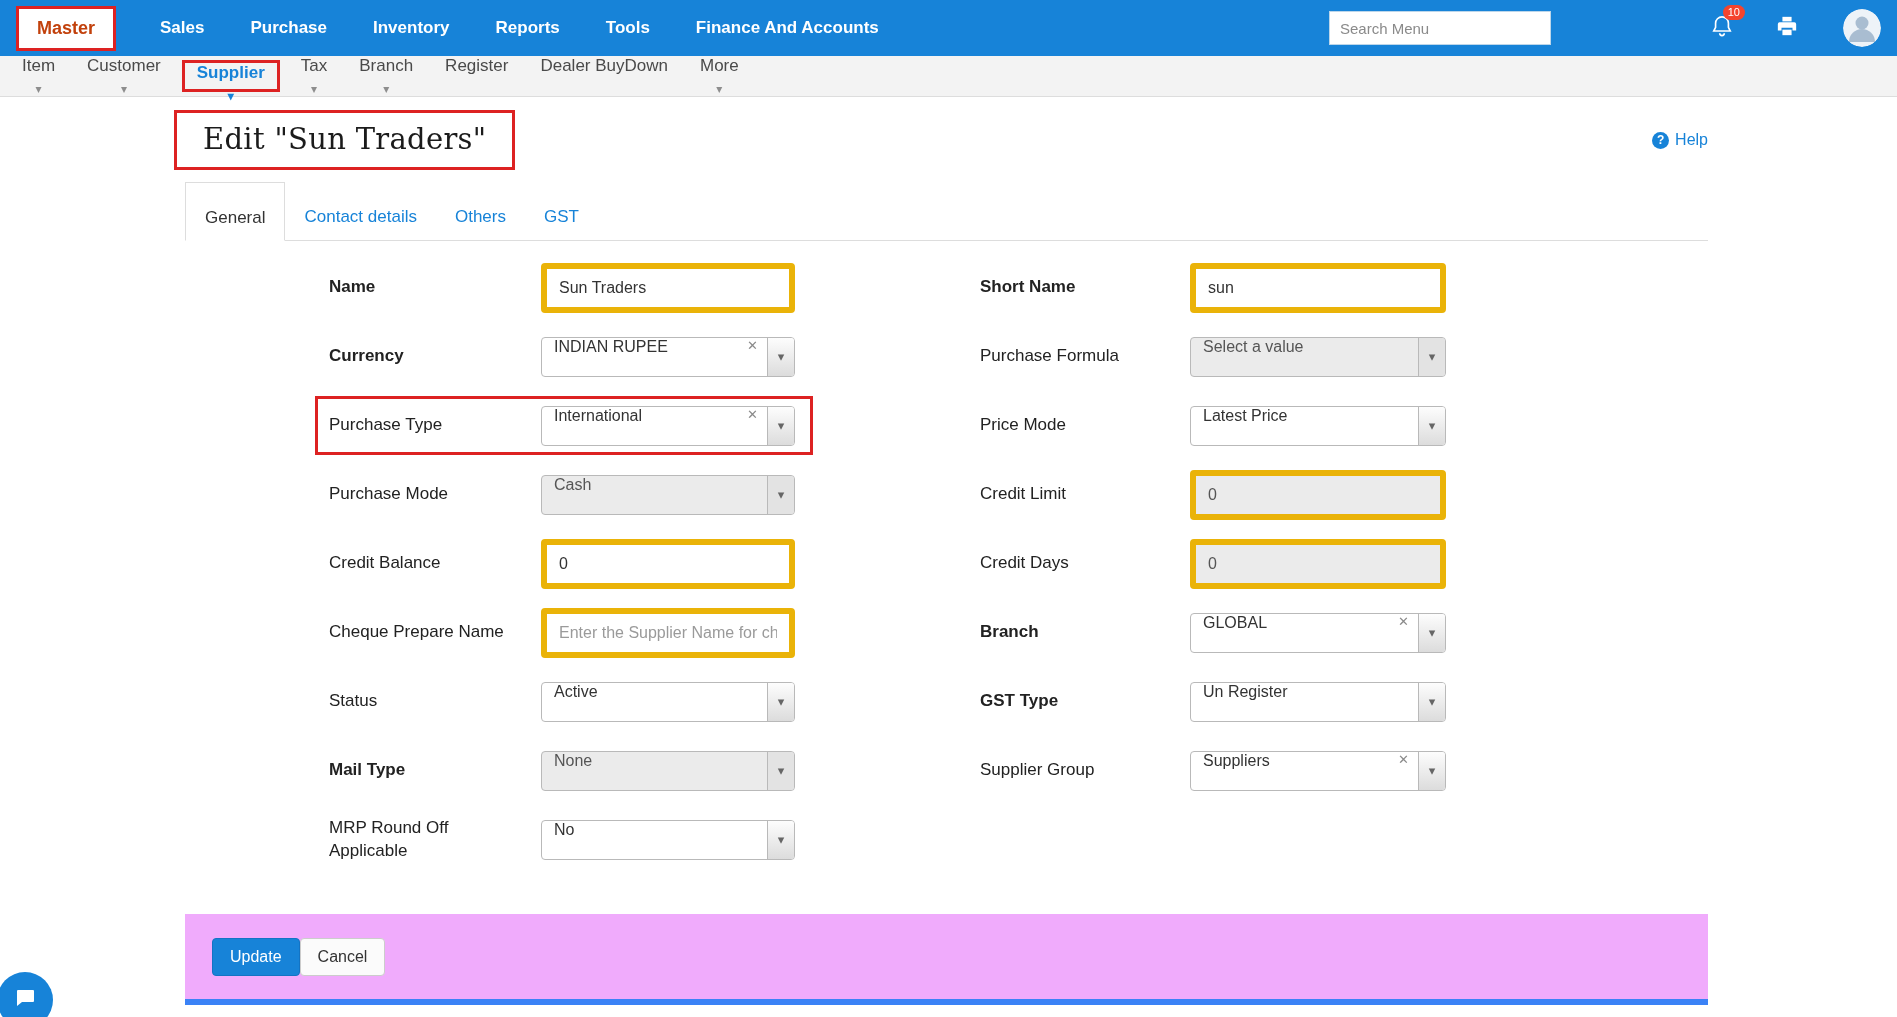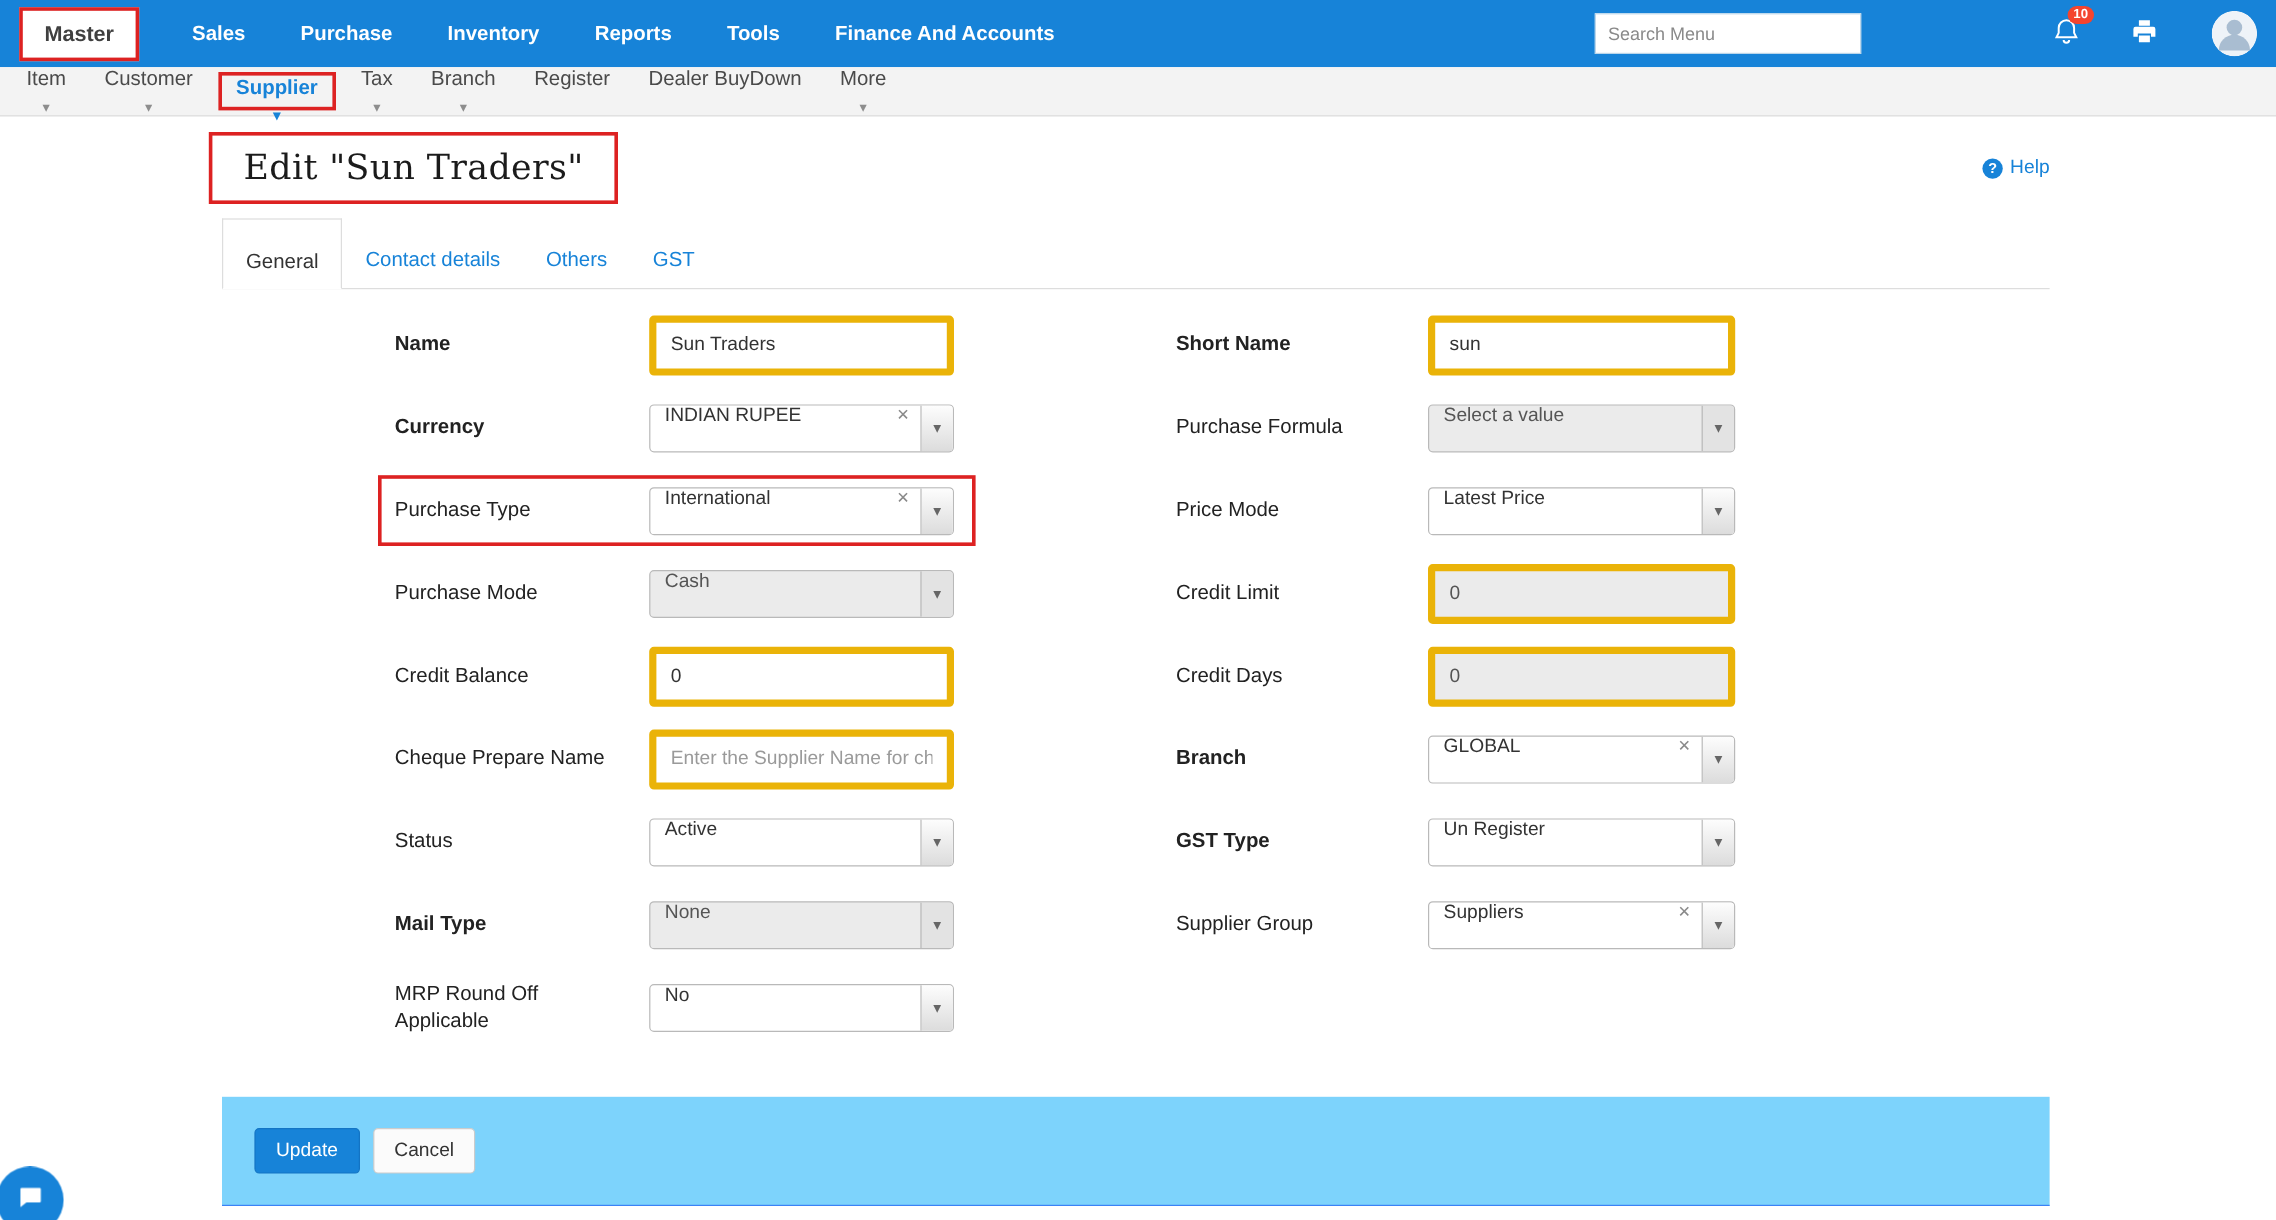--- a/index.html
+++ b/index.html
@@ -8,35 +8,35 @@
     width:1897px; height:1017px; overflow:hidden; position:relative;
     background:#fff; font-family:"Liberation Sans", sans-serif; color:#333;
   }
 
   
   .topbar {
     height:56px; background:#1783d8; display:flex; align-items:center;
     padding:0 16px;
   }
   .brand {
-    background:#fff; color:#404040; font-weight:700; font-size:18px;
+    background:#fff; color:#c2410c; font-weight:700; font-size:18px;
     padding:9px 18px; border:3px solid #dd2222; cursor:pointer;
   }
   .topnav { display:flex; gap:46px; margin-left:44px; }
   .topnav-item { color:#fff; font-weight:600; font-size:17px; cursor:pointer; white-space:nowrap; }
   .topbar-right { margin-left:auto; display:flex; align-items:center; }
   .search-input {
     width:222px; height:34px; border:1px solid #bcd6ea; border-radius:0;
     padding:0 10px; font-size:15px; font-family:inherit; color:#333; outline:none;
   }
   .search-input::placeholder { color:#8a8a8a; }
   .bell-wrap { position:relative; margin-left:160px; cursor:pointer; display:flex; }
   .badge {
     position:absolute; top:-9px; right:-12px; background:#f4442e; color:#fff;
-    font-size:11px; font-weight:700; padding:1px 5px; border-radius:9px; line-height:13px;
+    font-size:11px; font-weight:400; padding:1px 5px; border-radius:9px; line-height:13px;
   }
   .printer-wrap { margin-left:42px; cursor:pointer; display:flex; }
   .avatar { margin-left:44px; width:38px; height:38px; border-radius:50%; overflow:hidden; cursor:pointer; }
 
   
   .subnav {
     height:41px; background:#f3f3f3; border-bottom:1px solid #ddd;
     display:flex; align-items:center; padding:0 6px; font-size:17px; color:#4a4a4a;
   }
   .subnav-item { padding:0 16px; display:flex; align-items:center; gap:7px; height:100%; cursor:pointer; white-space:nowrap;flex-direction:column; }
@@ -99,23 +99,23 @@
   .sel.disabled .sel-value { color:#555; }
   .sel.disabled .sel-arrow { background:#e3e3e3; }
 
   .row-annotation {
     position:absolute; left:-14px; top:5px; width:498px; height:59px;
     border:3px solid #dd2222; pointer-events:none;
   }
 
   
   .footer-bar {
-    margin:40px 189px 0 185px; height:91px; background:#7dd3fc;
-    border-bottom:1px solid #3b82f6; display:flex; align-items:center;
-    padding-left:27px; gap:11px;
+    margin:40px 189px 0 185px; height:91px; background:#f0abfc;
+    border-bottom:6px solid #3b82f6; display:flex; align-items:center;
+    padding-left:27px; 
   }
   .btn { font-size:16px; font-family:inherit; border-radius:4px; padding:9px 17px; cursor:pointer; }
   .btn-update { background:#1783d8; border:1px solid #1374c4; color:#fff; }
   .btn-cancel { background:#fbfbfb; border:1px solid #ccc; color:#333; }
 
   .chat-fab {
     position:fixed; left:-3px; bottom:-11px; width:56px; height:56px; border-radius:50%;
     background:#1783d8; display:flex; align-items:center; justify-content:center; cursor:pointer;
   }
 </style>

